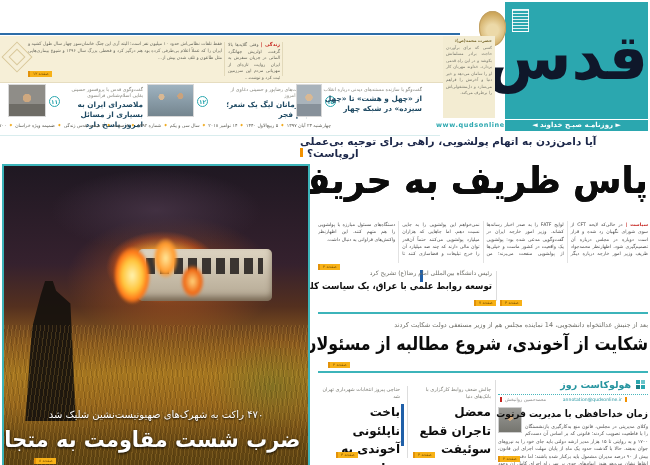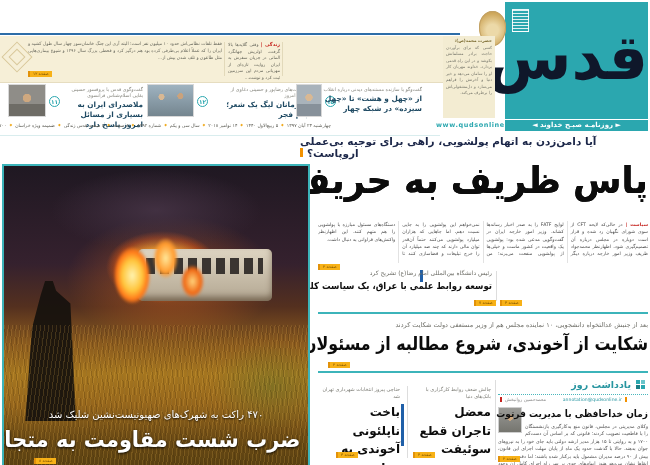--- a/index.html
+++ b/index.html
@@ -192,30 +192,30 @@
   <div class="abs vrule" style="left:496px;top:271px;height:30px;"></div>
   <div class="abs bluetick" style="left:420px;top:270px;width:3px;height:12px;"></div>
   <div class="abs story iraq">
     <div class="k nowrap">رئیس دانشگاه بین‌المللی امام رضا(ع) تشریح کرد</div>
     <div class="t nowrap cx" style="transform:scaleX(.9);">توسعه روابط علمی با عراق، یک سیاست کلیدی</div>
   </div>
   <span class="abs tag" style="left:474px;top:300px;">صفحه ۷</span>
 
   <div class="abs teal-rule" style="left:318px;top:312px;width:330px;"></div>
 
-  <div class="abs akh-k nowrap">بعد از جنبش عدالتخواه دانشجویی، ۱۰ نماینده مجلس هم از وزیر مستعفی دولت شکایت کردند</div>
+  <div class="abs akh-k nowrap">بعد از جنبش عدالتخواه دانشجویی، 14 نماینده مجلس هم از وزیر مستعفی دولت شکایت کردند</div>
   <div class="abs akh-t nowrap cx" style="transform:scaleX(.88);">شکایت از آخوندی، شروع مطالبه از مسئولان ناکارآمد</div>
   <span class="abs tag" style="left:328px;top:362px;">صفحه ۲</span>
 
   <div class="abs teal-rule" style="left:318px;top:371px;width:330px;"></div>
 
   <div class="abs note">
     <div class="note-head">
       <span class="clover"></span>
-      <span class="note-title">یادداشت روز</span>
+      <span class="note-title">هولوکاست روز</span>
     </div>
     <div class="note-meta">
       <span class="note-email">annotation@qudsonline.ir</span>
       <span class="note-author">محمدحسین روانبخش</span>
     </div>
     <div class="note-body-wrap">
       <span class="note-photo"></span>
       <div class="note-hl nowrap cx" style="transform:scaleX(.9);">زمان خداحافظی با مدیریت فرتوت</div>
       <div class="note-body">وکلای مدیریتی در مجلس، قانون منع به‌کارگیری بازنشستگان را با قاطعیت تصویب کردند؛ قانونی که بر اساس آن دست‌کم ۱۷۰۰ و به روایتی تا ۱۵ هزار مدیر ارشد دولتی باید جای خود را به نیروهای جوان بدهند. حالا با گذشت حدود یک ماه از پایان مهلت اجرای این قانون، بیش از ۹۰ درصد مدیران مشمول باید برکنار شده باشند؛ اما دقت در برخی ابقاها نشان می‌دهد هنوز ابهام‌های جدی بر سر راه اجرای کامل آن وجود دارد.</div>
     </div>

